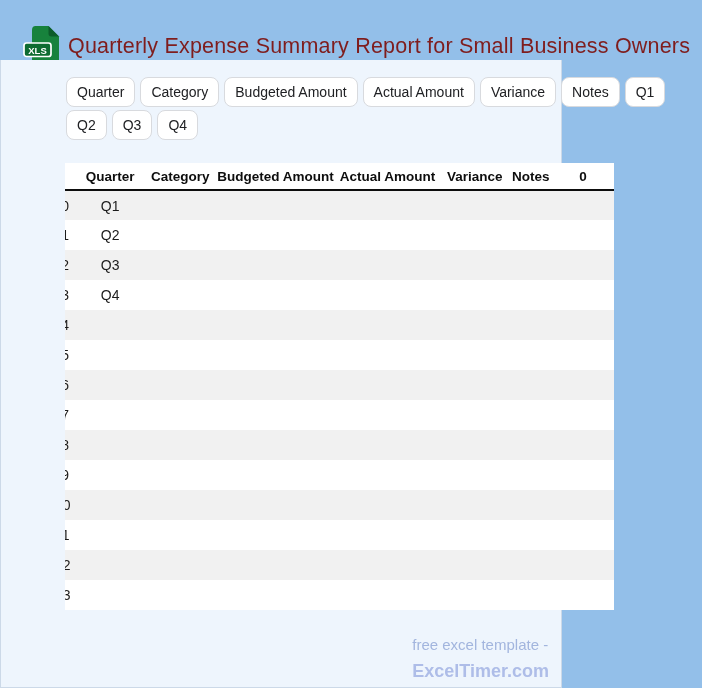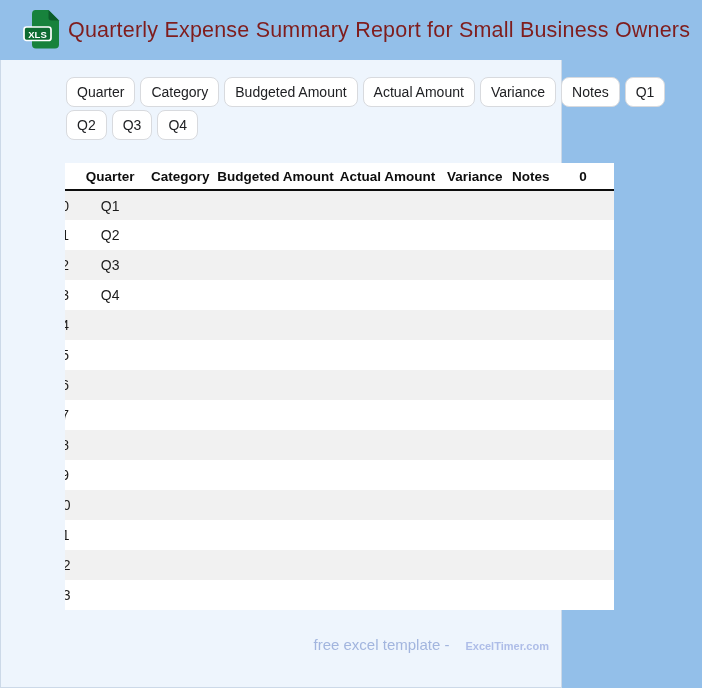--- a/index.html
+++ b/index.html
@@ -14,21 +14,21 @@
   }
   *{box-sizing:border-box;margin:0;padding:0;}
   html,body{width:702px;height:688px;}
   body{
     font-family:"Liberation Sans",sans-serif;
     background:var(--header-blue);
     position:relative;
     overflow:hidden;
   }
   .header-bar{
-    position:absolute;left:0;top:0;width:702px;height:60px;
+    position:absolute;left:0;top:16px;width:702px;height:60px;
     background:var(--header-blue);
   }
   .file-icon{position:absolute;left:22px;top:8px;}
   .title{
     position:absolute;left:68px;top:0;height:60px;line-height:60px;
     font-size:21.5px;font-weight:500;color:#7f1d1d;letter-spacing:0.2px;
     white-space:nowrap;
   }
   .main-panel{
     position:absolute;left:0;top:60px;width:562px;height:628px;
@@ -60,24 +60,24 @@
     text-align:center;white-space:nowrap;padding:0;overflow:visible;
   }
   tbody td{
     font-size:14px;color:#1b1b1b;height:30px;
     text-align:center;white-space:nowrap;padding:0;
   }
   tbody td.idx{text-align:right;padding-right:6px;}
   tbody tr.stripe{background:var(--row-stripe);}
   .footer{
     position:absolute;right:12px;top:576px;
-    display:flex;align-items:baseline;gap:16px;
+    display:flex;align-items:baseline;gap:8px;flex-direction:column;
   }
   .footer-prefix{font-size:15px;color:var(--footer-text);}
-  .footer-brand{font-size:11px;font-weight:bold;color:var(--footer-brand);cursor:pointer;}
+  .footer-brand{font-size:18px;font-weight:bold;color:var(--footer-brand);cursor:pointer;}
 </style>
 </head>
 <body>
 
 <div class="header-bar">
   <svg class="file-icon" width="40" height="44" viewBox="0 0 40 44" overflow="visible">
     <path d="M13.5 2 H26.5 L37 12.5 V36.5 Q37 40.5 33 40.5 H14 Q10 40.5 10 36.5 V6 Q10 2 13.5 2 Z" fill="#17823c"></path>
     <path d="M26.5 2 L37 12.5 H29.5 Q26.5 12.5 26.5 9.5 Z" fill="#0c5c2a"></path>
     <rect x="2" y="19" width="27" height="13.5" rx="2.5" fill="#0e6b31" stroke="#ffffff" stroke-width="1.7"></rect>
     <text x="15.5" y="29.5" text-anchor="middle" font-size="9.5" font-weight="bold" fill="#ffffff" font-family="Liberation Sans, sans-serif">XLS</text>

